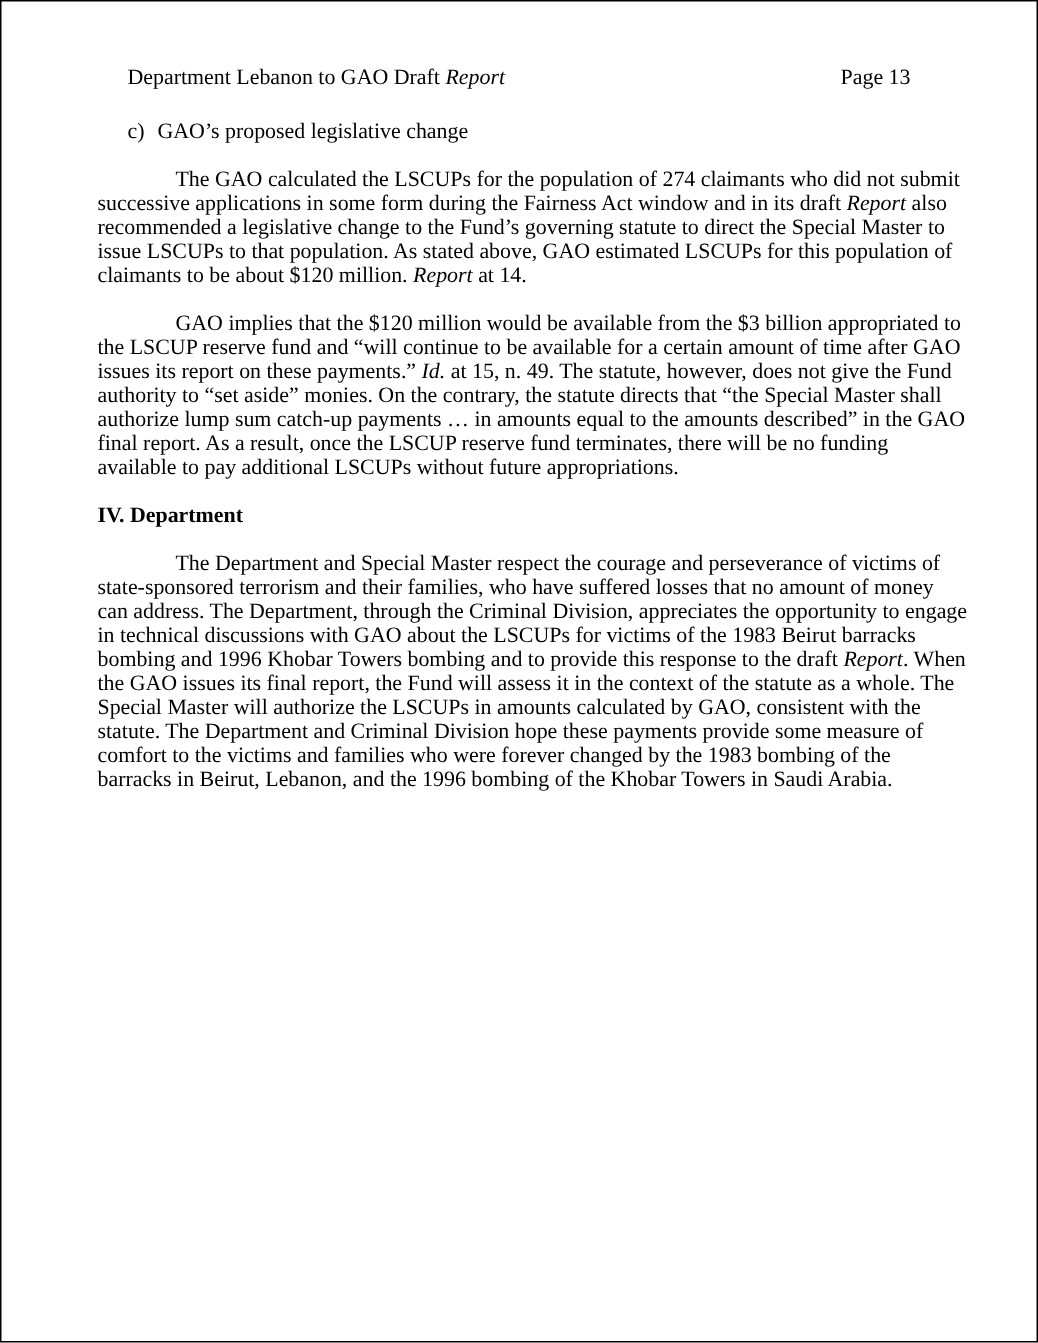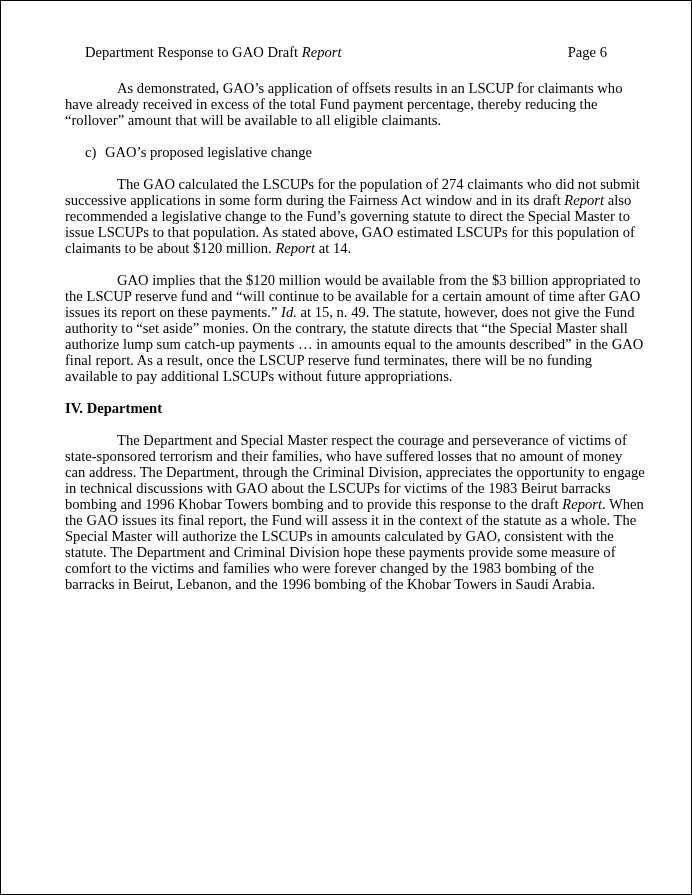--- a/index.html
+++ b/index.html
@@ -19,26 +19,25 @@
   .sub { margin: 0 0 16px 0; padding-left: 20px; }
   .sub .lbl { display: inline-block; width: 20px; }
   h2 { font-size: 14.6px; font-weight: bold; margin: 0 0 16px 0; line-height: 16px; }
   i { font-style: italic; }
 </style>
 </head>
 <body>
 
 <div class="page">
   <div class="header">
-    <span class="title"><span>Department Response to GAO Draft </span><i>Report</i></span>
-    <span class="pagenum">Page 6</span>
+    <span class="title"><span>Department Lebanon to GAO Draft </span><i>Report</i></span>
+    <span class="pagenum">Page 13</span>
   </div>
 
   <div class="body">
-    <p class="indent">As demonstrated, GAO’s application of offsets results in an LSCUP for claimants who have already received in excess of the total Fund payment percentage, thereby reducing the “rollover” amount that will be available to all eligible claimants.</p>
 
     <div class="sub"><span class="lbl">c)</span><span>GAO’s proposed legislative change</span></div>
 
     <p class="indent"><span>The GAO calculated the LSCUPs for the population of 274 claimants who did not submit successive applications in some form during the Fairness Act window and in its draft </span><i>Report</i><span> also recommended a legislative change to the Fund’s governing statute to direct the Special Master to issue LSCUPs to that population.  As stated above, GAO estimated LSCUPs for this population of claimants to be about $120 million.  </span><i>Report</i><span> at 14.</span></p>
 
     <p class="indent"><span>GAO implies that the $120 million would be available from the $3 billion appropriated to the LSCUP reserve fund and “will continue to be available for a certain amount of time after GAO issues its report on these payments.”  </span><i>Id.</i><span> at 15, n. 49.  The statute, however, does not give the Fund authority to “set aside” monies.  On the contrary, the statute directs that “the Special Master shall authorize lump sum catch-up payments … in amounts equal to the amounts described” in the GAO final report.  As a result, once the LSCUP reserve fund terminates, there will be no funding available to pay additional LSCUPs without future appropriations.</span></p>
 
     <h2>IV. Department</h2>
 
     <p class="indent"><span>The Department and Special Master respect the courage and perseverance of victims of state-sponsored terrorism and their families, who have suffered losses that no amount of money can address.  The Department, through the Criminal Division, appreciates the opportunity to engage in technical discussions with GAO about the LSCUPs for victims of the 1983 Beirut barracks bombing and 1996 Khobar Towers bombing and to provide this response to the draft </span><i>Report</i><span>.  When the GAO issues its final report, the Fund will assess it in the context of the statute as a whole.  The Special Master will authorize the LSCUPs in amounts calculated by GAO, consistent with the statute.  The Department and Criminal Division hope these payments provide some measure of comfort to the victims and families who were forever changed by the 1983 bombing of the barracks in Beirut, Lebanon, and the 1996 bombing of the Khobar Towers in Saudi Arabia.</span></p>

